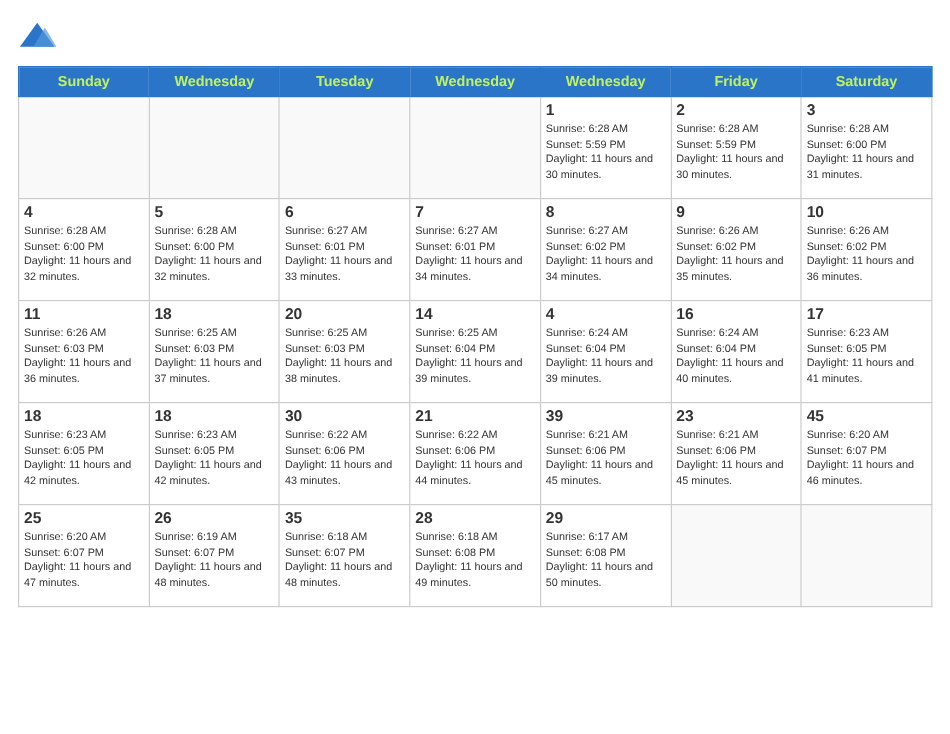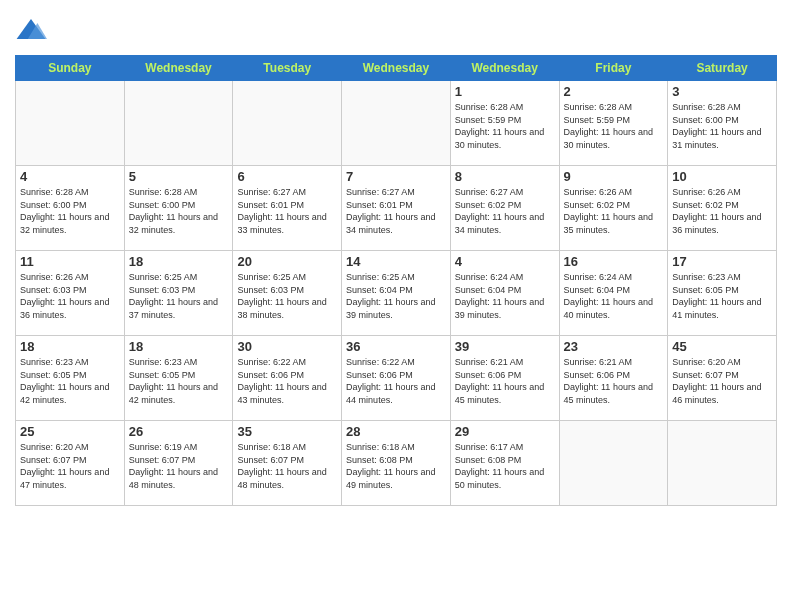--- a/index.html
+++ b/index.html
@@ -250,21 +250,21 @@
 Sunset: 6:05 PM
 Daylight: 11 hours and 42 minutes.</div>
         </td>
         <td>
           <span class="day-number">30</span>
           <div class="day-info">Sunrise: 6:22 AM
 Sunset: 6:06 PM
 Daylight: 11 hours and 43 minutes.</div>
         </td>
         <td>
-          <span class="day-number">36</span>
+          <span class="day-number">21</span>
           <div class="day-info">Sunrise: 6:22 AM
 Sunset: 6:06 PM
 Daylight: 11 hours and 44 minutes.</div>
         </td>
         <td>
           <span class="day-number">39</span>
           <div class="day-info">Sunrise: 6:21 AM
 Sunset: 6:06 PM
 Daylight: 11 hours and 45 minutes.</div>
         </td>

